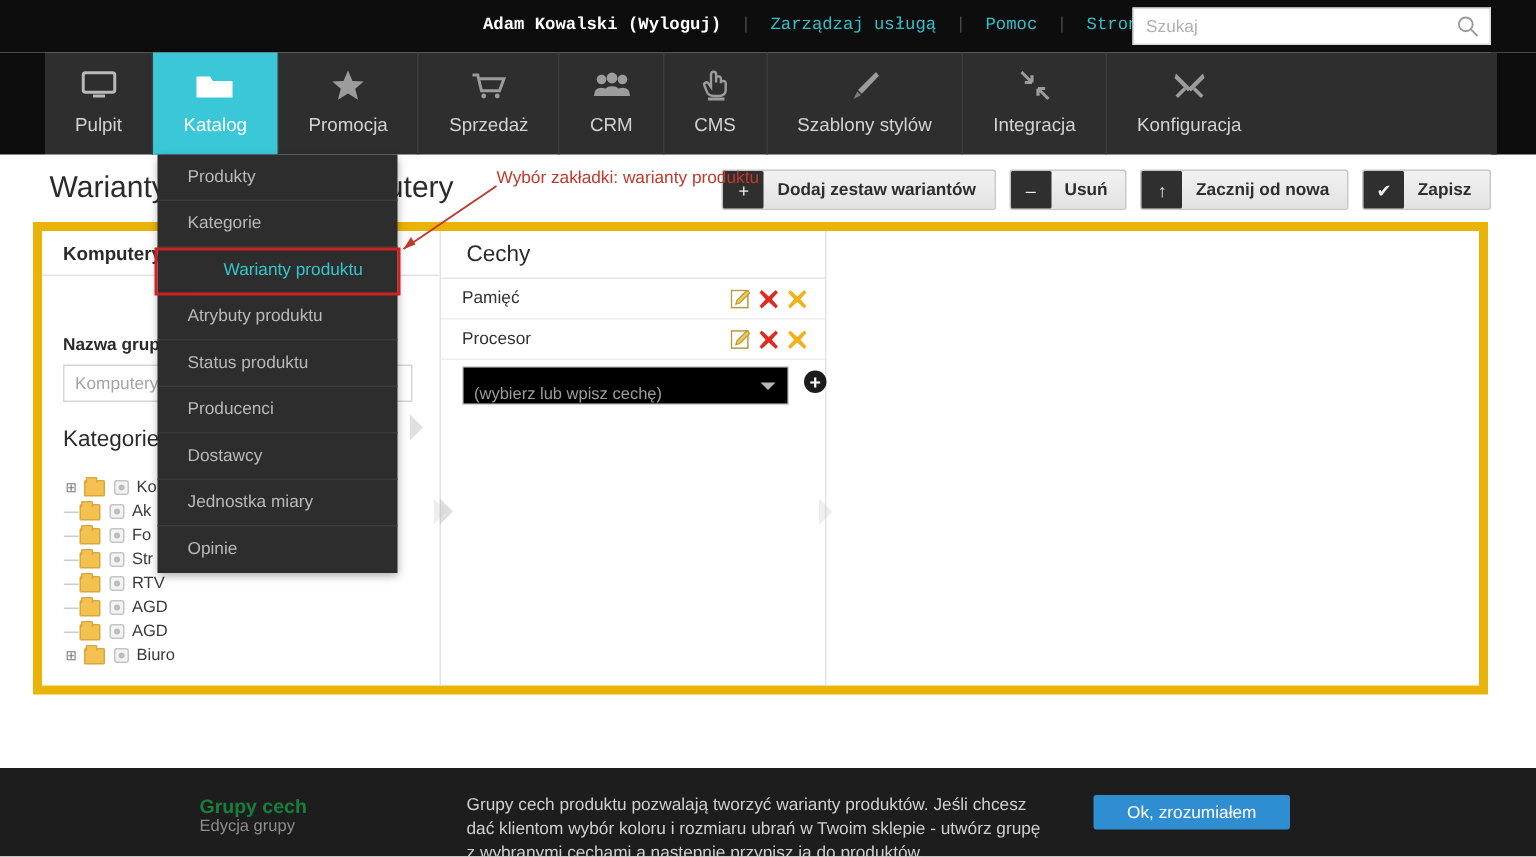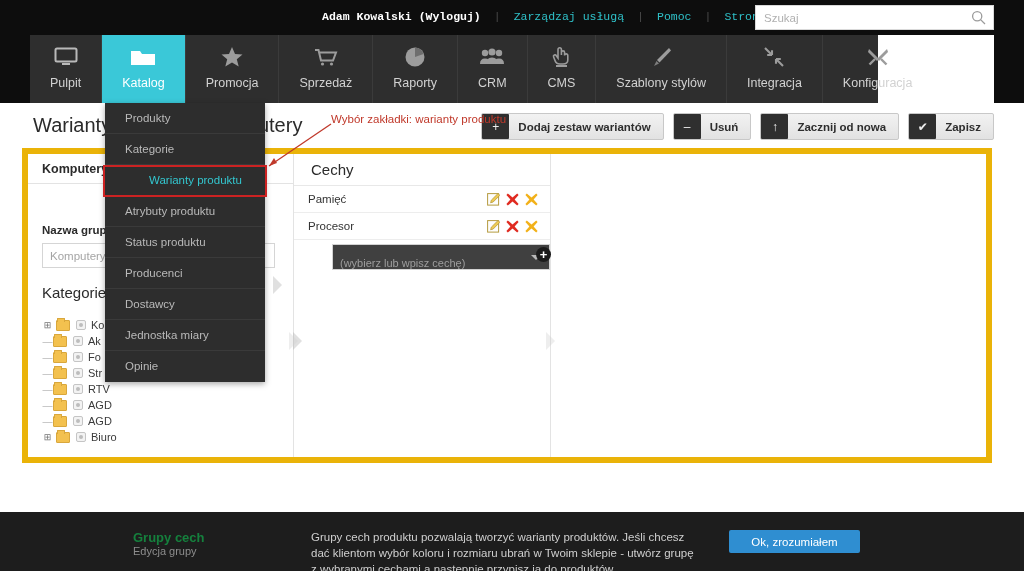--- a/index.html
+++ b/index.html
@@ -51,21 +51,21 @@
     border: 0; outline: none; background: transparent;
     font-family: "Liberation Sans", sans-serif; font-size: 11.5px; color: #555;
   }
   .search-wrap input::placeholder { color: #b0b0b0; }
   .search-ico {
     position:absolute; right: 7px; top: 4px; width: 15px; height: 15px;
   }
 
   
   .nav {
-    position: absolute; left: 30px; top: 35px; width: 848px; height: 68px;
+    position: absolute; left: 30px; top: 35px; width: 968px; height: 68px;
     background: #2e2e2e;
     display: flex;
   }
   .nav-item {
     position: relative;
     flex: 0 0 auto;
     padding: 9px 20px 0 20px;
     text-align: center;
     color: #cfcfcf;
     cursor: pointer;
@@ -194,23 +194,22 @@
     height: 27px; border-bottom: 1px solid #ededed;
     display: flex; align-items: center; padding: 0 12px 0 14px;
     font-size: 11.5px; color: #333;
   }
   .feat-name { flex: 1; }
   .feat-actions { display: flex; align-items: center; gap: 6px; }
   .act-ico { width: 13px; height: 13px; cursor: pointer; display:block; }
 
   .combo-wrap { position: absolute; left: 14px; top: 90px; width: 232px; }
   .combo {
-    width: 218px; height: 26px; border: 1px solid #d3d3d3; background: #404040;
+    width: 218px; height: 26px; border: 1px solid #d3d3d3; background: #000000;
     position: relative;
-    margin-left: 24px;
   }
   .combo-text {
     position: absolute; left: 7px; top: 12px;
     font-size: 11px; color: #9d9d9d; white-space: nowrap;
   }
   .combo-arrow {
     position: absolute; right: 8px; top: 10px;
     width: 0; height: 0; border-left: 5px solid transparent;
     border-right: 5px solid transparent; border-top: 5px solid #b8b8b8;
   }
@@ -328,29 +327,20 @@
       <div class="ni-icon">
         <svg width="24" height="20" viewBox="0 0 24 20">
           <path d="M1 3 L4.5 3 L7 13.5 L19 13.5 L22 5.5 L5.5 5.5" fill="none" stroke="#9c9c9c" stroke-width="2"></path>
           <circle cx="8.5" cy="17" r="1.6" fill="#9c9c9c"></circle>
           <circle cx="17.5" cy="17" r="1.6" fill="#9c9c9c"></circle>
         </svg>
       </div>
       <div class="ni-label">Sprzedaż</div>
     </div>
 
-    <div class="nav-item">
-      <div class="ni-icon">
-        <svg width="22" height="22" viewBox="0 0 22 22">
-          <circle cx="11" cy="11" r="9.5" fill="#9c9c9c"></circle>
-          <path d="M11 11 L11 1.5 A9.5 9.5 0 0 1 19.5 8 Z" fill="#6e6e6e"></path>
-        </svg>
-      </div>
-      <div class="ni-label">Raporty</div>
-    </div>
 
     <div class="nav-item">
       <div class="ni-icon">
         <svg width="26" height="18" viewBox="0 0 26 18">
           <circle cx="6" cy="5" r="3.2" fill="#9c9c9c"></circle>
           <circle cx="13" cy="4" r="3.6" fill="#9c9c9c"></circle>
           <circle cx="20" cy="5" r="3.2" fill="#9c9c9c"></circle>
           <path d="M1 16 Q1 10.5 6 10.5 Q11 10.5 11 16 Z" fill="#9c9c9c"></path>
           <path d="M7 16 Q7 9.5 13 9.5 Q19 9.5 19 16 Z" fill="#9c9c9c"></path>
           <path d="M15 16 Q15 10.5 20 10.5 Q25 10.5 25 16 Z" fill="#9c9c9c"></path>

